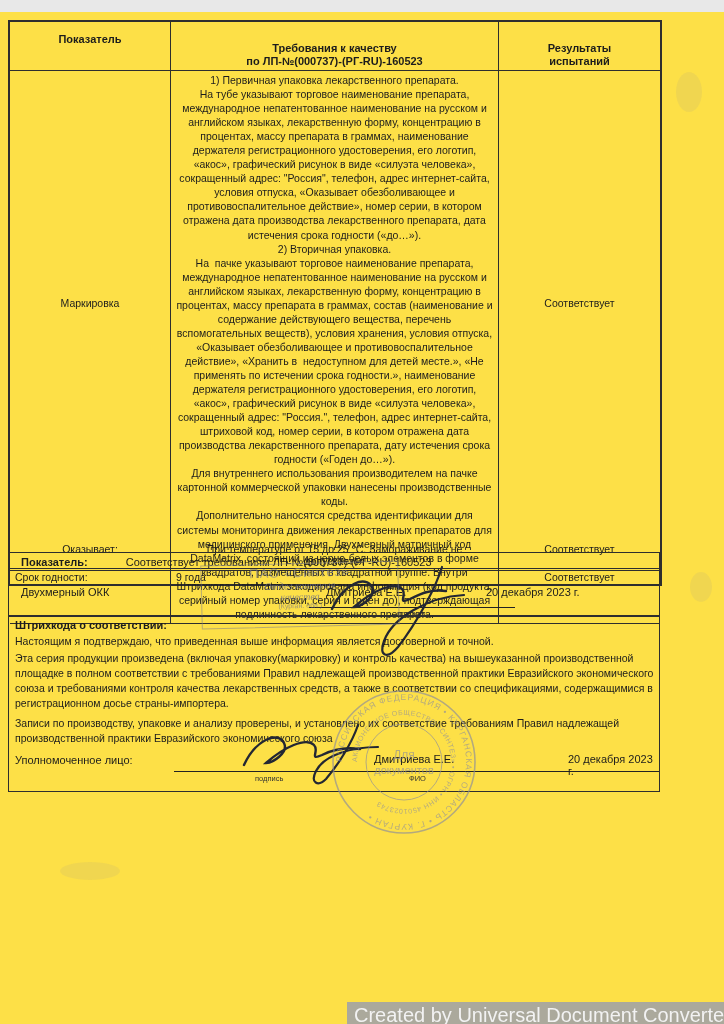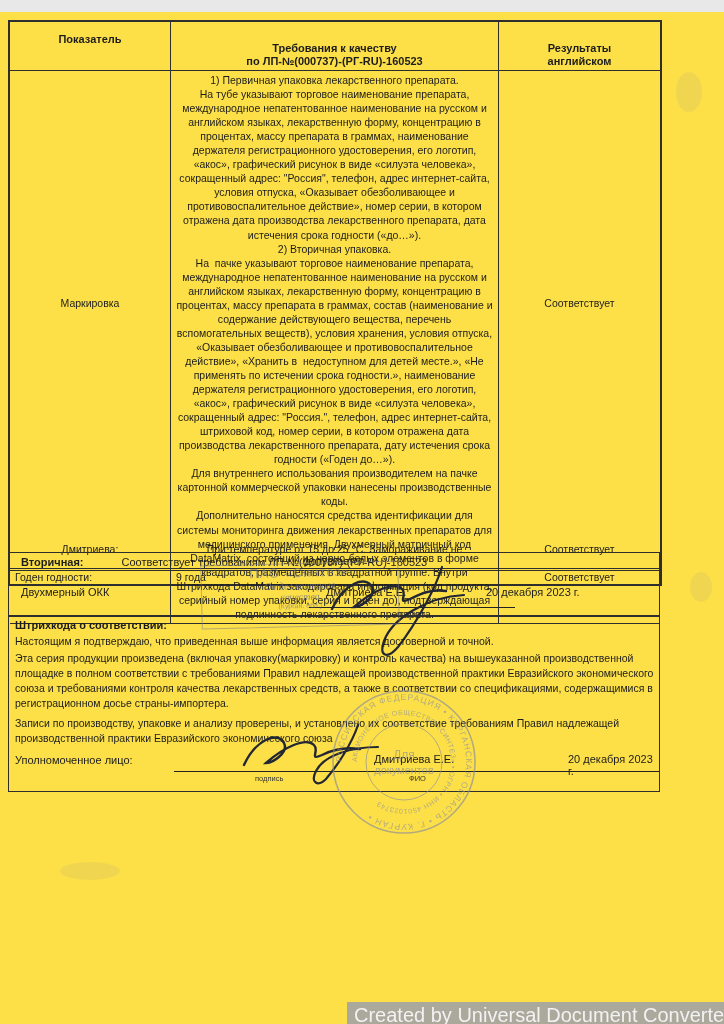--- a/index.html
+++ b/index.html
@@ -69,51 +69,51 @@
 
   <div class="qtable">
     <div class="trow hrow">
       <div class="cell hcell c1">Показатель</div>
       <div class="cell hcell">
         <div>Требования к качеству</div>
         <div>по ЛП-№(000737)-(РГ-RU)-160523</div>
       </div>
       <div class="cell hcell">
         <div>Результаты</div>
-        <div>английском</div>
+        <div>испытаний</div>
       </div>
     </div>
 
     <div class="trow brow mainrow">
       <div class="cell label-cell mark-label">Маркировка</div>
       <div class="cell req-text">1) Первичная упаковка лекарственного препарата.
 На тубе указывают торговое наименование препарата, международное непатентованное наименование на русском и английском языках, лекарственную форму, концентрацию в процентах, массу препарата в граммах, наименование держателя регистрационного удостоверения, его логотип, «акос», графический рисунок в виде «силуэта человека», сокращенный адрес: "Россия", телефон, адрес интернет-сайта, условия отпуска, «Оказывает обезболивающее и противовоспалительное действие», номер серии, в котором отражена дата производства лекарственного препарата, дата истечения срока годности («до…»).
 2) Вторичная упаковка.
 На  пачке указывают торговое наименование препарата, международное непатентованное наименование на русском и английском языках, лекарственную форму, концентрацию в процентах, массу препарата в граммах, состав (наименование и содержание действующего вещества, перечень вспомогательных веществ), условия хранения, условия отпуска, «Оказывает обезболивающее и противовоспалительное действие», «Хранить в  недоступном для детей месте.», «Не применять по истечении срока годности.», наименование держателя регистрационного удостоверения, его логотип, «акос», графический рисунок в виде «силуэта человека», сокращенный адрес: "Россия.", телефон, адрес интернет-сайта, штриховой код, номер серии, в котором отражена дата производства лекарственного препарата, дату истечения срока годности («Годен до…»).
 Для внутреннего использования производителем на пачке картонной коммерческой упаковки нанесены производственные коды.
 Дополнительно наносятся средства идентификации для системы мониторинга движения лекарственных препаратов для медицинского применения. Двухмерный матричный код DataMatrix, состоящий из черно-белых элементов в форме квадратов, размещенных в квадратной группе. Внутри Штрихкода DataMatrix закодирована информация (код продукта, серийный номер упаковки, серия и годен до), подтверждающая подлинность лекарственного препарата.</div>
       <div class="cell res-cell res-mark">Соответствует</div>
     </div>
 
     <div class="trow brow smallrow">
-      <div class="cell">Дмитриева:</div>
+      <div class="cell">Оказывает:</div>
       <div class="cell">При температуре от 15 до 25 °С.  Замораживание не  допускается</div>
       <div class="cell res-cell">Соответствует</div>
     </div>
 
     <div class="trow smallrow">
-      <div class="cell">Годен годности:</div>
+      <div class="cell">Срок годности:</div>
       <div class="cell">9 года</div>
       <div class="cell res-cell">Соответствует</div>
     </div>
   </div>
 
   <div class="concl-box">
     <div class="concl-text">
-      <b>Вторичная:</b><span>Соответствует  требованиям ЛП-№(000737)-(РГ-RU)-160523</span>
+      <b>Показатель:</b><span>Соответствует  требованиям ЛП-№(000737)-(РГ-RU)-160523</span>
     </div>
     <div class="concl-line"></div>
 
     <div class="sig-role" style="left:12px;top:33px;">Двухмерный ОКК</div>
     <div class="sig-line" style="left:300px;top:54px;width:206px;"></div>
     <div class="sig-caption" style="left:388px;top:56px;">подпись</div>
     <div class="sig-name" style="left:317px;top:33px;">Дмитриева Е.Е.</div>
     <div class="sig-date" style="left:477px;top:33px;">20 декабря 2023 г.</div>
 
     <svg class="sig-svg" style="left:305px;top:8px;width:240px;height:110px;" viewBox="0 0 240 110">

